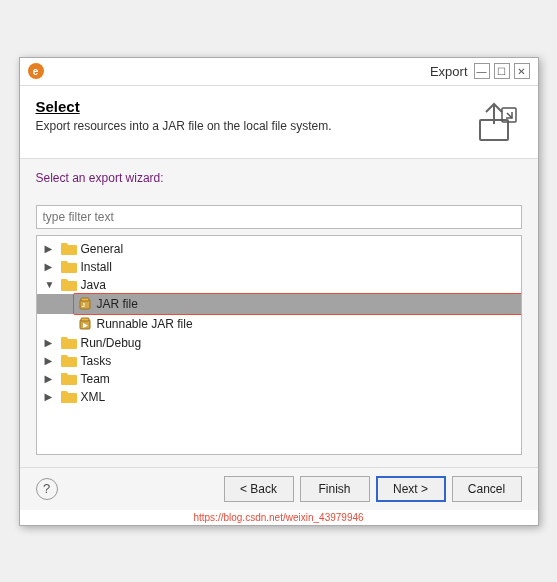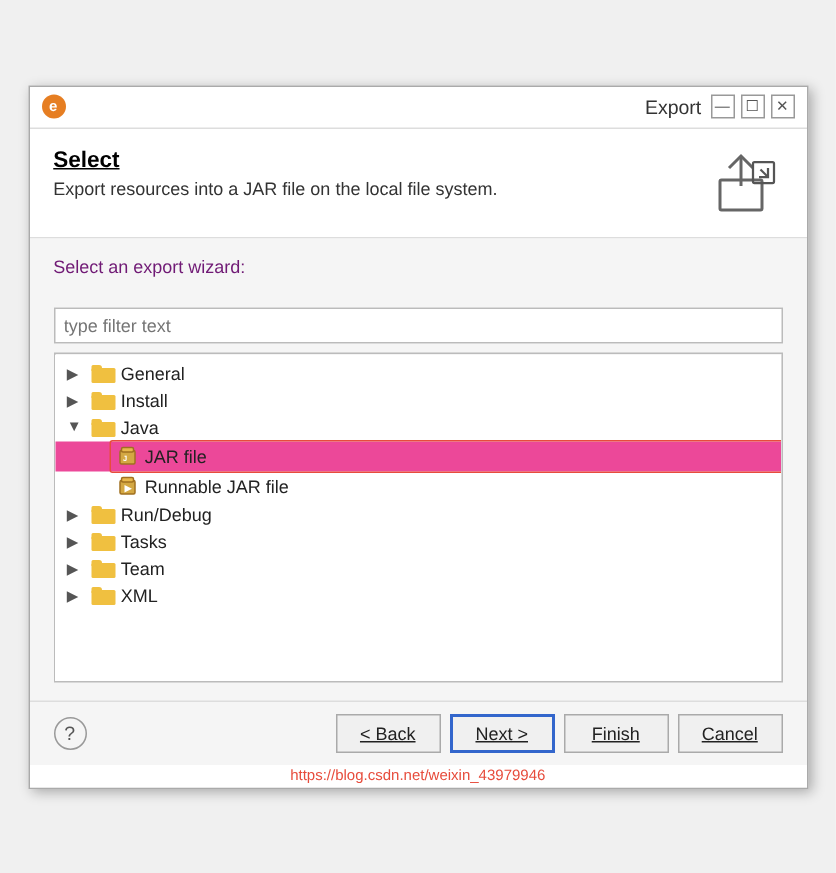--- a/index.html
+++ b/index.html
@@ -126,21 +126,21 @@
       padding: 4px 0;
     }
     .tree-item {
       display: flex;
       align-items: center;
       padding: 2px 4px;
       cursor: pointer;
       white-space: nowrap;
     }
     .tree-item.selected {
-      background: #ec4899;
+      background: #a3a3a3;
     }
     .indent-1 { padding-left: 8px; }
     .indent-2 { padding-left: 24px; }
     .arrow {
       display: inline-block;
       width: 14px;
       font-size: 10px;
       color: #555;
       margin-right: 2px;
     }
@@ -215,21 +215,20 @@
     }
     .btn {
       padding: 4px 14px;
       border: 1px solid #aaa;
       background: #f0f0f0;
       cursor: pointer;
       font-size: 12px;
       color: #222;
       min-width: 70px;
       text-align: center;
-      text-decoration: underline;
     }
     .btn-next {
       position: relative;
       border: 2px solid #3366cc;
     }
     
     .jar-annotation {
       position: relative;
     }
     .jar-annotation::after {
@@ -358,20 +357,20 @@
 
     </div>
   </div>
 
   <div class="footer-section">
     <div class="footer-left">
       <button class="help-btn">?</button>
     </div>
     <div class="footer-buttons">
       <button class="btn">&lt; Back</button>
+      <button class="btn">Finish</button>
       <button class="btn btn-next" style="position:relative;">Next &gt;</button>
-      <button class="btn">Finish</button>
       <button class="btn">Cancel</button>
     </div>
   </div>
 
   <div class="watermark">https://blog.csdn.net/weixin_43979946</div>
 </div>
 
 </body></html>

